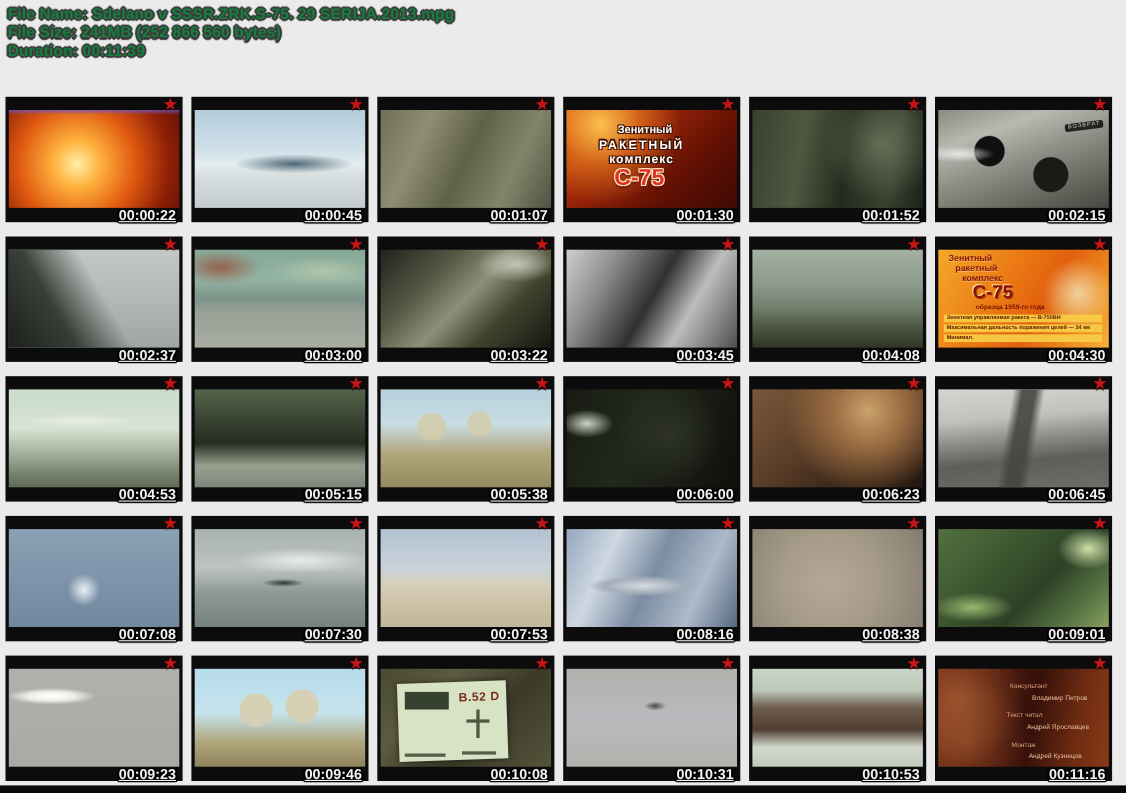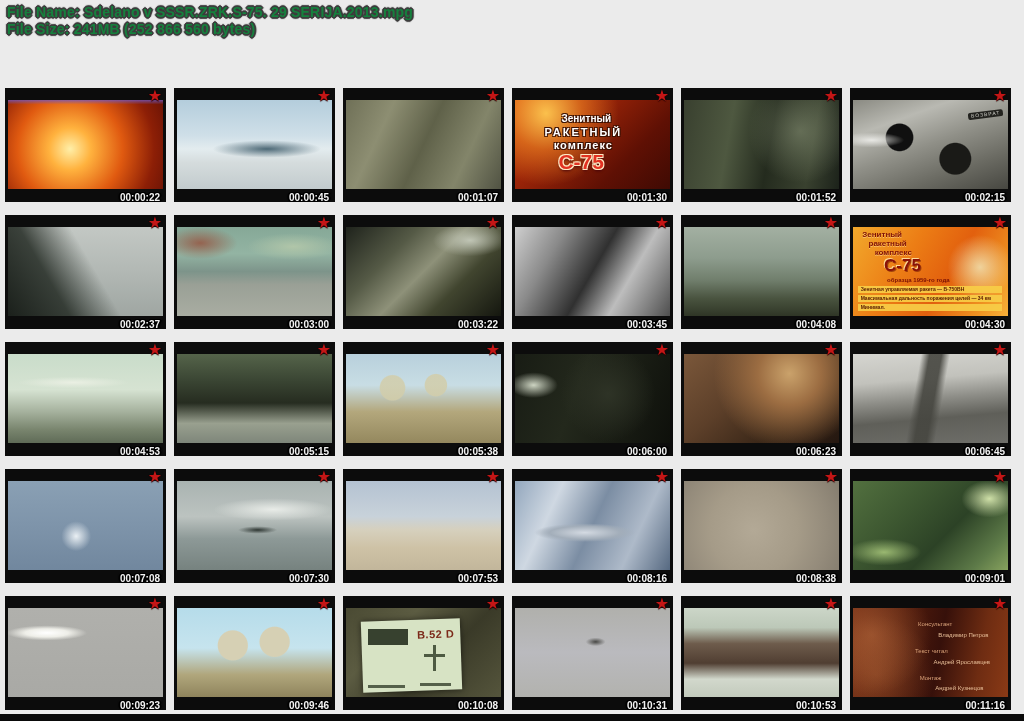--- a/index.html
+++ b/index.html
@@ -30,26 +30,27 @@
     position:absolute;left:3px;right:3px;top:12px;bottom:13px;
     overflow:hidden;background:#666;
   }
   .star{
     position:absolute;top:0;right:4px;z-index:3;
     font-size:16px;line-height:16px;color:#c41616;
     text-shadow:0 1px 1px #2a0404,0 0 1px #000;
   }
   .time{
     position:absolute;right:6px;bottom:-1px;z-index:3;
-    font-size:10px;font-weight:bold;color:#f2f2f2;line-height:1.1;
+    font-size:13px;font-weight:bold;color:#f2f2f2;line-height:1.1;
     text-shadow:
       -1px -1px 0 #000,0 -1px 0 #000,1px -1px 0 #000,
       -1px 0 0 #000,1px 0 0 #000,
       -1px 1px 0 #000,0 1px 0 #000,1px 1px 0 #000,
       -2px 0 1px #000,2px 0 1px #000;
+    text-decoration: underline;
   }
   
   .ov{position:absolute;z-index:2;white-space:nowrap;line-height:1;}
   .t-wt{color:#fff;font-weight:bold;
     text-shadow:-1px -1px 0 #3a1205,1px -1px 0 #3a1205,-1px 1px 0 #3a1205,1px 1px 0 #3a1205;}
   .t-red-big{color:#e23222;font-weight:bold;font-size:21px;
     text-shadow:-1px -1px 0 #ffe9c4,1px -1px 0 #ffe9c4,-1px 1px 0 #ffe9c4,1px 1px 0 #ffe9c4,0 2px 3px #40000a;}
   .c-head{color:#801105;font-weight:bold;font-size:8px;text-shadow:0 1px 0 rgba(255,220,150,.6);}
   .c-75{color:#8a1208;font-weight:bold;font-size:17px;
     text-shadow:-1px -1px 0 rgba(255,232,170,.85),1px 1px 0 rgba(110,25,5,.6);}
@@ -67,20 +68,21 @@
   .cr{color:#d8a078;font-size:6px;}
   .cr2{color:#e6bc96;font-size:6px;}
   .bottom-bar{position:absolute;left:0;right:0;bottom:0;height:7px;background:#0a0a0a;}
 </style>
 </head>
 <body>
 
 <div class="header">
   <div class="hline">File Name: Sdelano v SSSR.ZRK.S-75. 29 SERIJA.2013.mpg</div>
   <div class="hline">File Size: 241MB (252 866 560 bytes)</div>
+  <div class="hline">Duration: 00:11:39</div>
 </div>
 
 <div class="grid" id="grid">
   <div class="thumb">
     <div class="frame" style="background: linear-gradient(rgba(110, 90, 200, 0.75) 0px, rgba(110, 90, 200, 0) 5%), radial-gradient(circle at 40% 55%, rgb(255, 239, 168) 0%, rgb(255, 178, 62) 20%, rgb(224, 90, 16) 50%, rgb(141, 31, 6) 80%, rgb(106, 19, 5) 100%);"></div>
     <span class="star" style="color: rgb(196, 22, 22);">★</span>
     <span class="time">00:00:22</span>
   </div>
 
   <div class="thumb">

